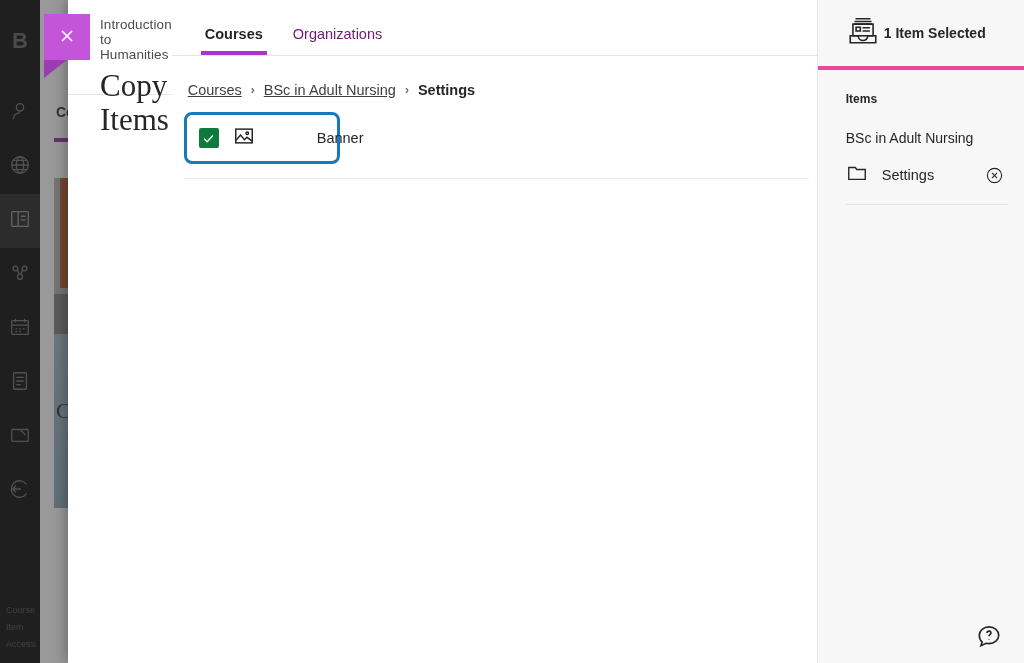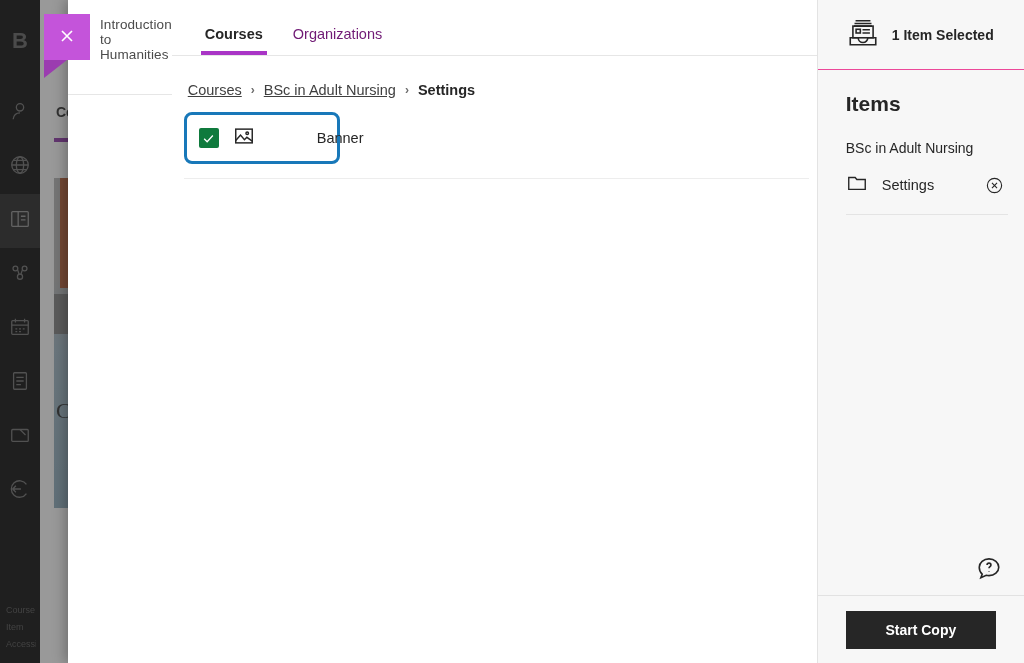--- a/index.html
+++ b/index.html
@@ -324,38 +324,38 @@
     background: #f7f7f7;
     display: flex;
     flex-direction: column;
     min-height: 0;
   }
   .rp-header {
     height: 70px;
     flex: 0 0 70px;
     display: flex;
     align-items: center;
-    gap: 12px;
+    gap: 4px;
     padding-left: 28px;
-    border-bottom: 1px solid #ec4899;
+    border-bottom: 4px solid #ec4899;
   }
   .rp-header svg { stroke: #262626; fill: none; stroke-width: 1.5; }
   .rp-count {
     font-size: 14px;
     font-weight: 700;
     color: #262626;
   }
   .rp-scroll {
     flex: 1 1 auto;
     padding: 22px 16px 0 28px;
     overflow-y: auto;
     min-height: 0;
   }
   .rp-section-title {
-    font-size: 21px;
+    font-size: 12px;
     font-weight: 700;
     color: #262626;
   }
   .rp-group-name {
     font-size: 14px;
     color: #262626;
     margin-top: 24px;
   }
   .rp-item {
     display: flex;
@@ -522,20 +522,21 @@
     <button class="close-btn" aria-label="Close">
       <span>
         <svg width="20" height="20" viewBox="0 0 24 24">
             <path d="M6 6l12 12M18 6L6 18"></path>
           </svg>
       </span>
     </button>
 
     <div class="modal-header">
       <div class="subtitle">Introduction to Humanities</div>
+      <h1 class="title">Copy Items</h1>
     </div>
 
     <div class="modal-body">
 
       <div class="left-pane">
 
         <div class="tabs">
           <button class="tab active">Courses</button>
           <button class="tab">Organizations</button>
         </div>
@@ -612,20 +613,17 @@
             <span>
               <svg width="26" height="26" viewBox="0 0 24 24">
                 <path d="M21 11.3c0 4.3-4 7.7-9 7.7-.9 0-1.8-.1-2.6-.3L4.5 21l1.2-3.3C4 16.2 3 13.9 3 11.3 3 7 7 3.6 12 3.6s9 3.4 9 7.7z"></path>
                 <path d="M10.2 9.3c0-1 .8-1.8 1.8-1.8s1.8.8 1.8 1.8c0 1.5-1.8 1.4-1.8 2.9"></path>
                 <path d="M12 14.7v.6"></path>
               </svg>
             </span>
           </button>
         </div>
 
-        <div class="rp-footer">
-          <button class="start-copy">Start Copy</button>
-        </div>
 
       </div>
     </div>
   </div>
 </div>
 
 </body></html>

